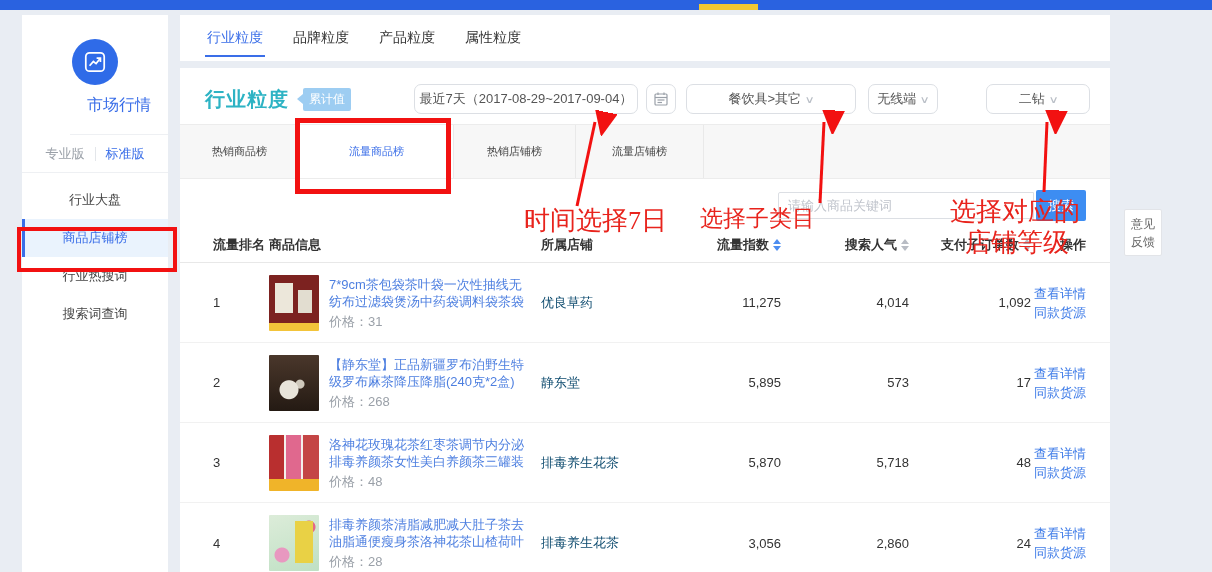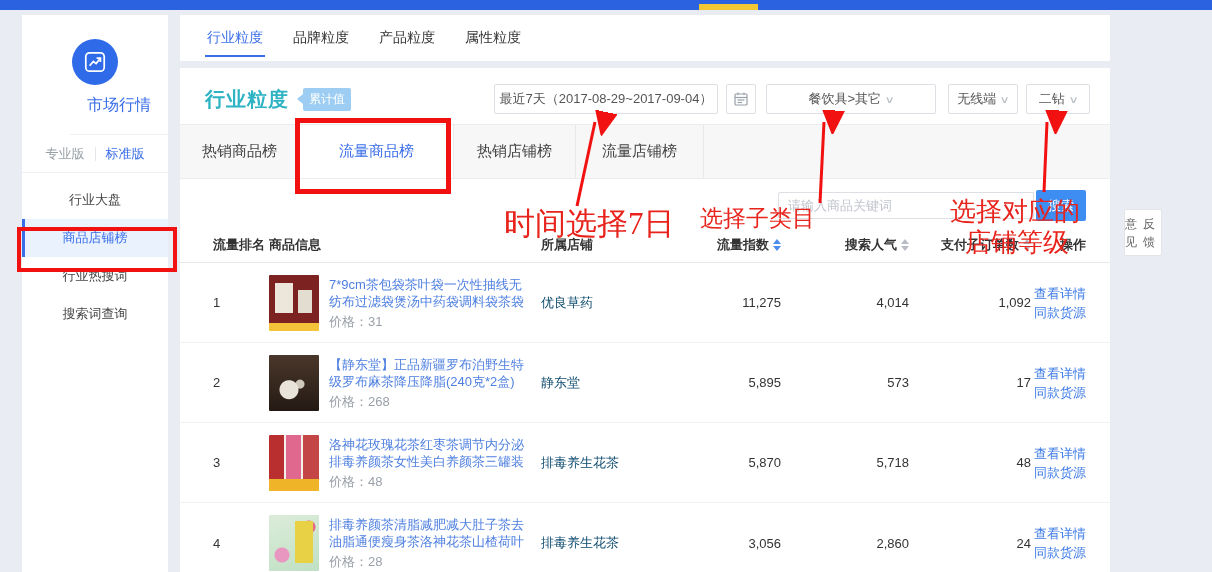--- a/index.html
+++ b/index.html
@@ -36,31 +36,31 @@
   .ttab.active::after { content:""; position:absolute; left:0; right:0; bottom:2px; height:2px; background:#3a6ee8; }
 
   
   .card { position:absolute; left:180px; top:68px; width:930px; height:504px; background:#fff; }
   .card-head { display:flex; align-items:center; justify-content:space-between; padding:16px 20px 10px 25px; }
   .title-wrap { display:flex; align-items:center; }
   .panel-title { font-size:20px; font-weight:bold; color:#2db3c4; letter-spacing:1px; }
   .badge { position:relative; margin-left:14px; background:#9dcdf2; color:#fff; font-size:12px; padding:3px 6px; border-radius:2px; }
   .badge::before { content:""; position:absolute; left:-6px; top:50%; margin-top:-5px; border-top:5px solid transparent; border-bottom:5px solid transparent; border-right:6px solid #9dcdf2; }
   .filters { display:flex; align-items:center; gap:8px; }
-  .fbox { height:30px; border:1px solid #dcdfe4; border-radius:2px; background:#fff; display:flex; align-items:center; justify-content:center; font-size:13px; color:#555; cursor:pointer; }
+  .fbox { height:30px; border:1px solid #dcdfe4; border-radius:7px; background:#fff; display:flex; align-items:center; justify-content:center; font-size:13px; color:#555; cursor:pointer; }
   .fbox.date { width:224px; }
   .fbox.cal { width:30px; }
   .fbox.cat { width:170px; margin-left:2px; }
   .fbox.wireless { width:70px; margin-left:4px; }
-  .fbox.level { width:64px; }
+  .fbox.level { width:104px;margin-left:40px; }
   .chev { color:#b9bec6; font-size:10px; margin-left:5px; transform:scaleX(1.4); display:inline-block; }
 
   
   .subtabs { display:flex; height:55px; background:#f7f7f7; border-top:1px solid #ececec; border-bottom:1px solid #ececec; }
-  .stab { display:flex; align-items:center; justify-content:center; border-right:1px solid #e9e9e9; font-size:15px; color:#444; cursor:pointer;text-align:right; }
+  .stab { display:flex; align-items:center; justify-content:center; border-right:1px solid #e9e9e9; font-size:11px; color:#444; cursor:pointer;text-align:right; }
   .stab1 { width:120px; } .stab2 { width:154px; } .stab3 { width:122px; } .stab4 { width:128px; }
   .stab.active { background:#fff; color:#3a6ee8; }
 
   
   .search-row { display:flex; justify-content:flex-end; align-items:center; padding:11px 24px 6px; }
   .search-input { width:256px; height:27px; border:1px solid #dcdfe4; border-radius:2px 0 0 2px; padding:0 9px; font-size:13px; color:#333; outline:none; }
   .search-input::placeholder { color:#c0c4cc; }
   .search-btn { width:50px; height:31px; background:#3d8df2; color:#fff; border:none; border-radius:2px; font-size:13px; cursor:pointer; margin-left:2px; }
 
   
@@ -98,25 +98,25 @@
       radial-gradient(circle at 13px 40px, #e898c0 0 7px, transparent 8px),
       radial-gradient(circle at 40px 12px, #e46a85 0 6px, transparent 7px),
       linear-gradient(160deg,#dcecd9,#bfe0c4); }
   .ptxt { display:flex; flex-direction:column; gap:2px; padding-top:1px; }
   .ptitle { color:#4d7fe0; line-height:17px; width:205px; cursor:pointer; }
   .pprice { color:#9aa0a8; margin-top:1px; }
   .shop { color:#0c4a6e; cursor:pointer; }
   .oplink { display:block; color:#3f7ce8; line-height:19px; cursor:pointer; }
 
   
-  .feedback { position:absolute; left:1124px; top:209px; width:38px; height:47px; background:#fff; border:1px solid #e2e4e8; border-radius:2px; display:flex; flex-direction:row; align-items:center; justify-content:center; font-size:12px; color:#666; line-height:18px; cursor:pointer; }
+  .feedback { position:absolute; left:1124px; top:209px; width:38px; height:47px; background:#fff; border:1px solid #e2e4e8; border-radius:2px; display:flex; flex-direction:column; align-items:center; justify-content:center; font-size:12px; color:#666; line-height:18px; cursor:pointer; }
 
   
   .ann { position:absolute; color:#e8231c; font-family:"Liberation Serif","DejaVu Serif",serif; z-index:50; pointer-events:none; white-space:nowrap; }
-  .ann-time { left:504px; top:203px; font-size:31px; }
+  .ann-time { left:524px; top:203px; font-size:26px; }
   .ann-cat { left:700px; top:203px; font-size:23px; }
   .ann-level { left:950px; top:196px; font-size:26px; line-height:31px; }
   .ann-level .l2 { margin-left:15px; }
   .redbox { position:absolute; border:5px solid #f21111; z-index:40; pointer-events:none; }
   .rb-sidebar { left:17px; top:227px; width:160px; height:45px; border-width:4px; }
   .rb-tab { left:295px; top:118px; width:156px; height:76px; }
   .arrows { position:absolute; left:0; top:0; width:1212px; height:572px; z-index:45; pointer-events:none; }
 </style>
 </head>
 <body>

